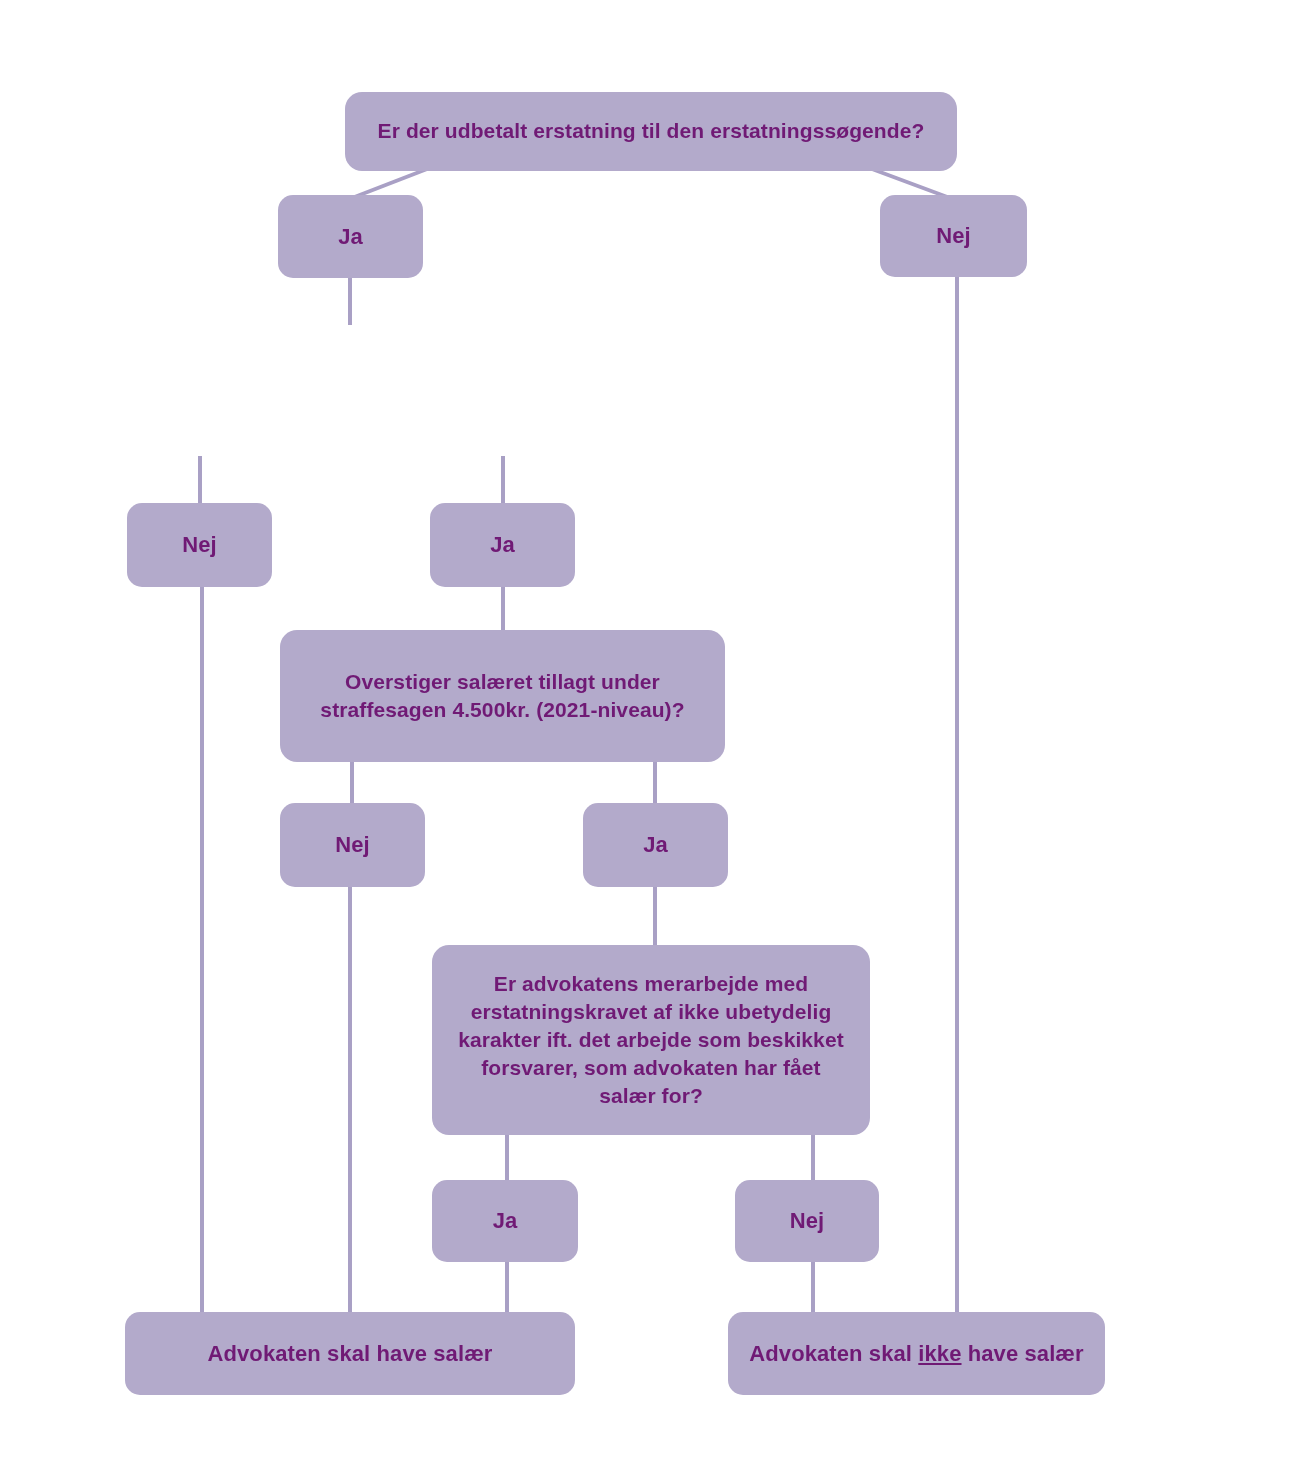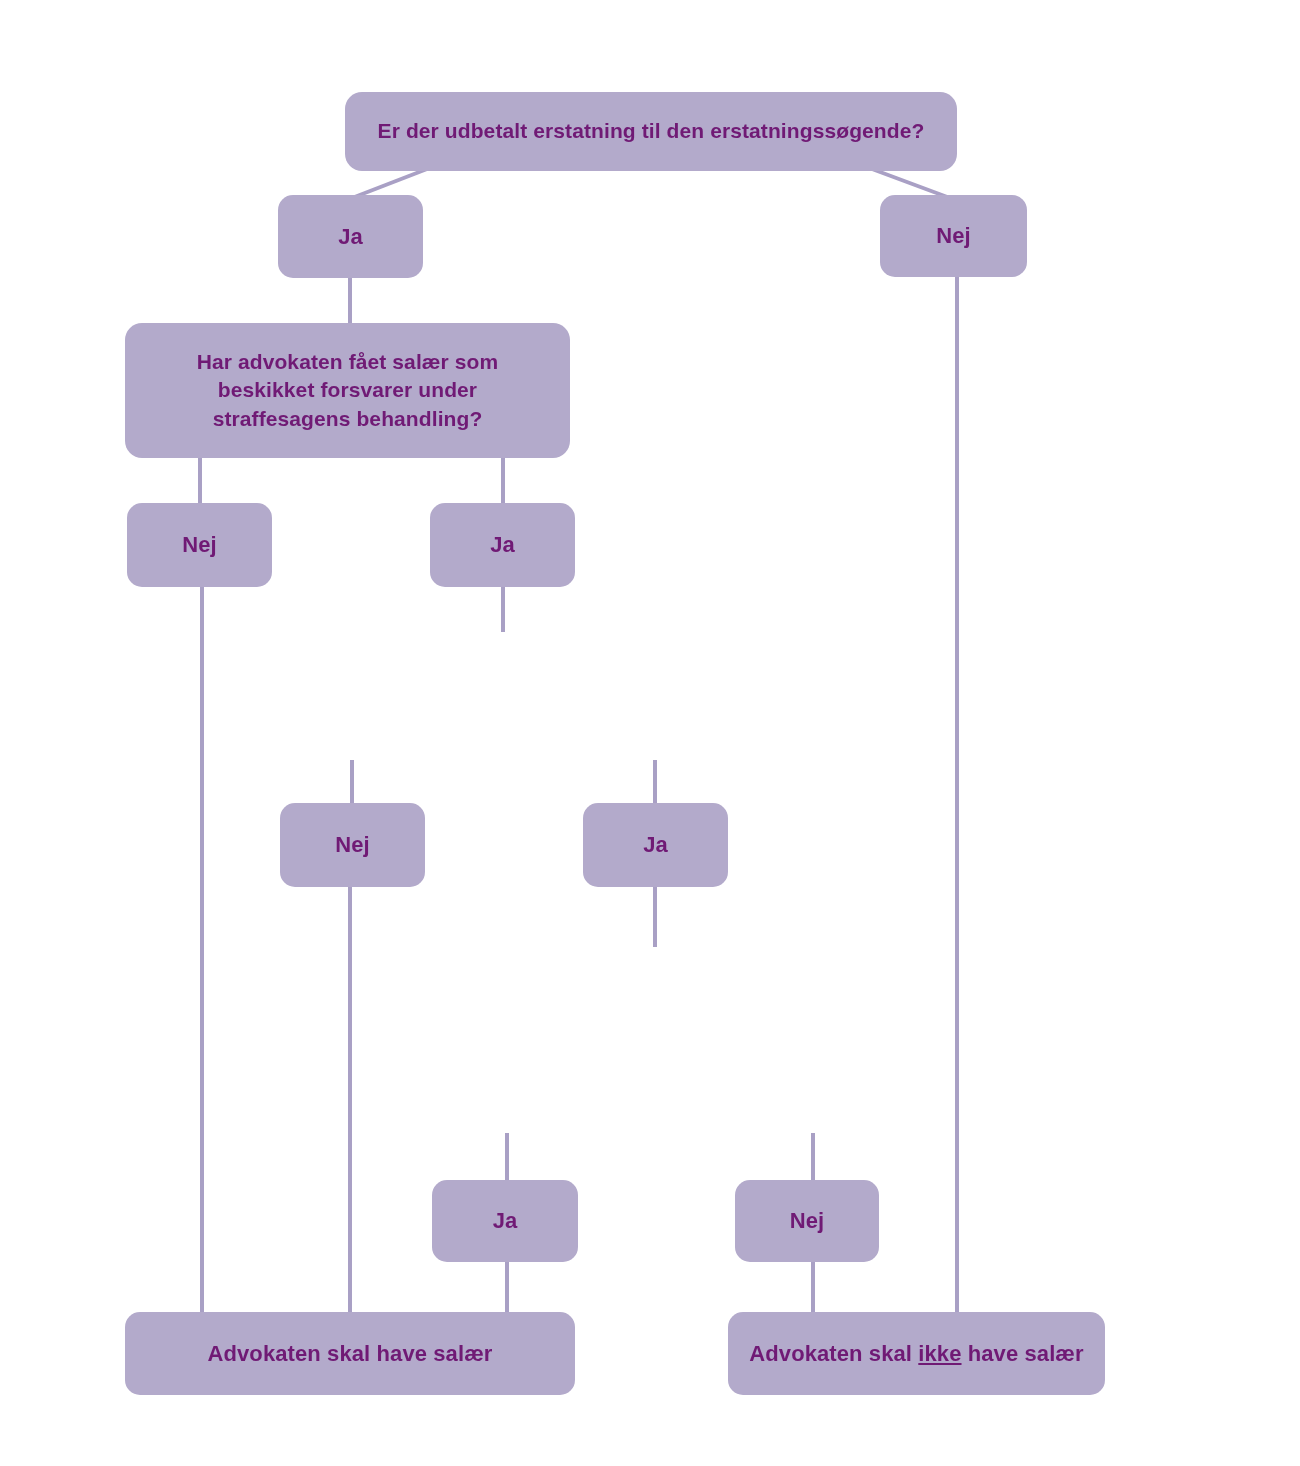--- a/index.html
+++ b/index.html
@@ -90,41 +90,44 @@
   </div>
 
   <div class="node small" id="ja1">
     <span>Ja</span>
   </div>
 
   <div class="node small" id="nej1">
     <span>Nej</span>
   </div>
 
-  <div class="node question" id="q2">
-    <span>Har advokaten fået salær som beskikket forsvarer under straffesagens behandling?</span>
-  </div>
 
   <div class="node small" id="nej2">
     <span>Nej</span>
   </div>
 
   <div class="node small" id="ja2">
     <span>Ja</span>
   </div>
 
+  <div class="node question" id="q3">
+    <span>Overstiger salæret tillagt under straffesagen 4.500kr. (2021-niveau)?</span>
+  </div>
 
   <div class="node small" id="nej3">
     <span>Nej</span>
   </div>
 
   <div class="node small" id="ja3">
     <span>Ja</span>
   </div>
 
+  <div class="node question" id="q4">
+    <span>Er advokatens merarbejde med erstatningskravet af ikke ubetydelig karakter ift. det arbejde som beskikket forsvarer, som advokaten har fået salær for?</span>
+  </div>
 
   <div class="node small" id="ja4">
     <span>Ja</span>
   </div>
 
   <div class="node small" id="nej4">
     <span>Nej</span>
   </div>
 
   <div class="node endbox" id="endR">

